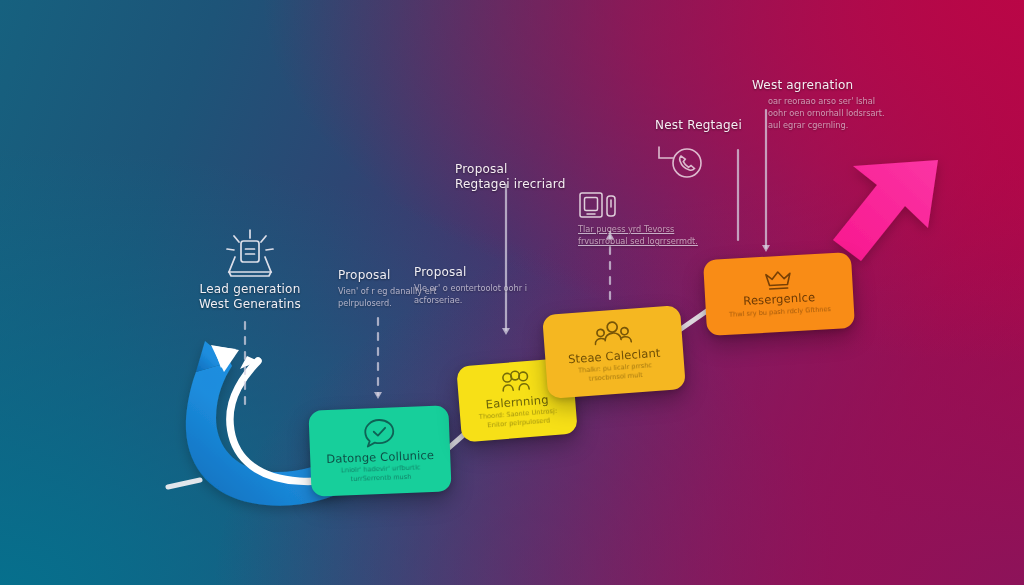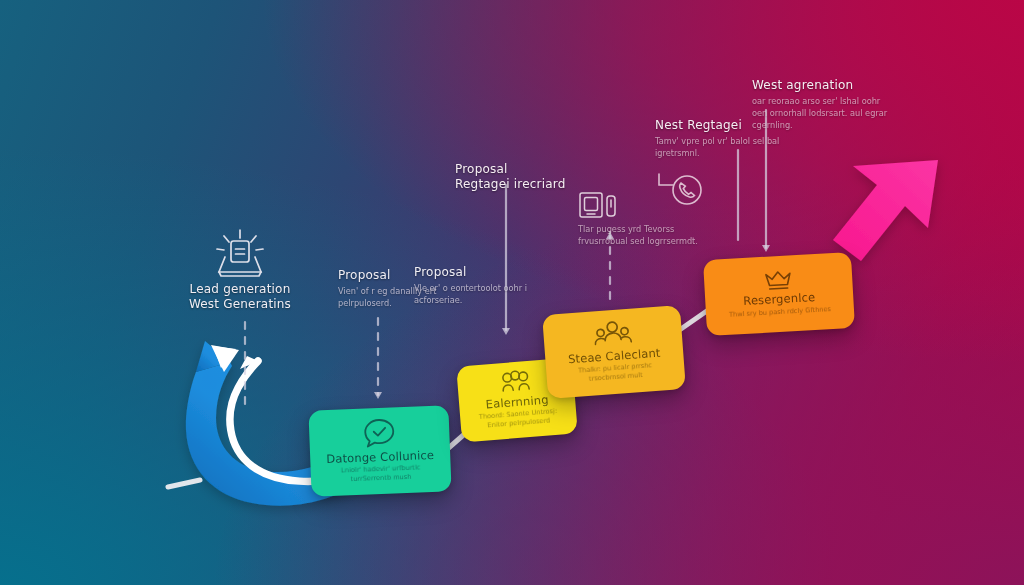--- a/index.html
+++ b/index.html
@@ -120,21 +120,21 @@
       <line x1="766" y1="110" x2="766" y2="248" stroke-dasharray="0"></line>
     </g>
     <g fill="#d9d5e4" opacity="0.75">
       <path d="M 506 335 l -4 -7 l 8 0 Z"></path>
       <path d="M 378 399 l -4 -7 l 8 0 Z"></path>
       <path d="M 766 252 l -4 -7 l 8 0 Z"></path>
       <path d="M 610 238 l -4 7 l 8 0 Z" transform="translate(0,-6)"></path>
     </g>
   </svg>
 
-  <div class="annot" style="left:180px;top:228px;width:120px;text-align:center;">
+  <div class="annot" style="left:190px;top:228px;width:120px;text-align:center;">
     <svg width="56" height="50" viewBox="0 0 56 50" style="display:block;margin:0 auto 4px;">
       <g stroke="#eceaf2" stroke-width="1.7" fill="none" stroke-linecap="round" opacity="0.93">
         <line x1="28" y1="2" x2="28" y2="10"></line>
         <line x1="12" y1="8" x2="17" y2="14"></line>
         <line x1="44" y1="8" x2="39" y2="14"></line>
         <line x1="5" y1="21" x2="12" y2="22"></line>
         <line x1="51" y1="21" x2="44" y2="22"></line>
         <rect x="19" y="13" width="18" height="21" rx="2.5"></rect>
         <line x1="23.5" y1="21" x2="32.5" y2="21"></line>
         <line x1="23.5" y1="26" x2="32.5" y2="26"></line>
@@ -154,49 +154,48 @@
   <div class="annot" style="left:414px;top:265px;width:130px;">
     <div class="a-title">Proposal</div>
     <div class="a-body blur-soft">Vle er' o eontertoolot oohr i acforseriae.</div>
   </div>
 
   <div class="annot light" style="left:455px;top:162px;width:140px;">
     <div class="a-title">Proposal</div>
     <div class="a-title">Regtagei irecriard</div>
   </div>
 
-  <div class="annot light" style="left:578px;top:190px;width:120px;">
+  <div class="annot light" style="left:578px;top:190px;width:120px;text-decoration:underline;">
     <svg width="48" height="30" viewBox="0 0 48 30" style="display:block;margin-bottom:4px;">
       <g stroke="#efe6ec" stroke-width="1.5" fill="none" stroke-linecap="round" opacity="0.88">
         <rect x="2" y="3" width="22" height="24" rx="2"></rect>
         <rect x="6.5" y="7.5" width="13" height="13" rx="1.5"></rect>
         <line x1="9" y1="24" x2="17" y2="24"></line>
         <rect x="29" y="6" width="8" height="20" rx="3"></rect>
         <line x1="33" y1="10" x2="33" y2="17"></line>
       </g>
     </svg>
     <div class="a-body blur-soft">Tlar pugess yrd Tevorss frvusrrobual sed logrrsermdt.</div>
   </div>
 
   <div class="annot light" style="left:655px;top:118px;width:126px;">
     <div class="a-title">Nest Regtagei</div>
-    <div class="a-body blur-soft">Tamv' vpre pol vr' balol sel bal igretrsmnl.</div>
     <svg width="52" height="48" viewBox="0 0 52 48" style="display:block;margin-top:4px;">
       <g stroke="#f0dfe8" stroke-width="1.6" fill="none" stroke-linecap="round" opacity="0.82">
         <path d="M 4 10 L 4 21 L 18 21"></path>
         <circle cx="32" cy="26" r="14"></circle>
         <path d="M 26 19 c 0 0 -2 2 -1 5 c 1.5 4.5 5.5 8 9.5 9 c 3 0.8 5 -1.5 5 -1.5
                  l -3.5 -3 l -2.5 1.8 c -2 -1.2 -4.2 -3.4 -5.2 -5.6 l 2 -2.6 Z"></path>
       </g>
     </svg>
   </div>
 
   <div class="annot light" style="left:752px;top:78px;width:140px;">
     <div class="a-title">West agrenation</div>
-    <div class="a-body blur-soft" style="max-width:138px;">oar reoraao arso ser' lshal oohr  oen ornorhall lodsrsart. aul  egrar cgernling.</div>
+    <div class="a-body blur-soft" style="max-width:138px;margin-left:16px;">oar reoraao arso ser' lshal oohr  oen ornorhall lodsrsart. aul  egrar cgernling.</div>
   </div>
 
   <div class="card green" style="left:310px;top:408px;width:140px;height:86px;">
     <svg class="c-ico" width="34" height="32" viewBox="0 0 34 32">
       <g stroke="#0e5a50" stroke-width="1.8" fill="none" stroke-linecap="round" stroke-linejoin="round">
         <path d="M 17 3 c 7.7 0 14 5.2 14 11.6 c 0 6.4 -6.3 11.6 -14 11.6
                  c -1.7 0 -3.4 -0.3 -4.9 -0.8 L 5 29 l 2.1 -5.3
                  C 4.6 21.6 3 18.3 3 14.6 C 3 8.2 9.3 3 17 3 Z"></path>
         <path d="M 11.5 14.5 L 15.5 18.5 L 23 11"></path>
       </g>

